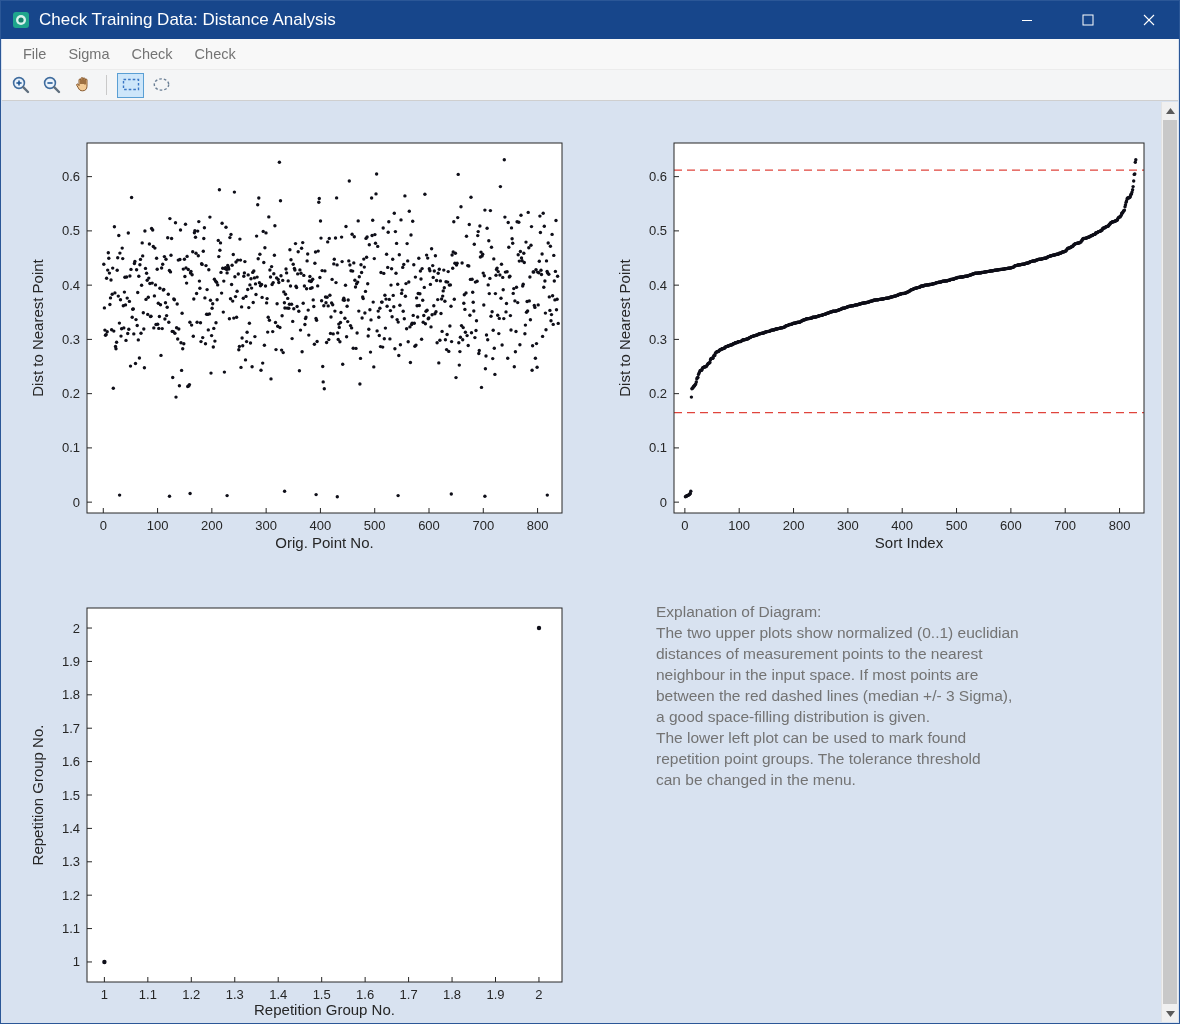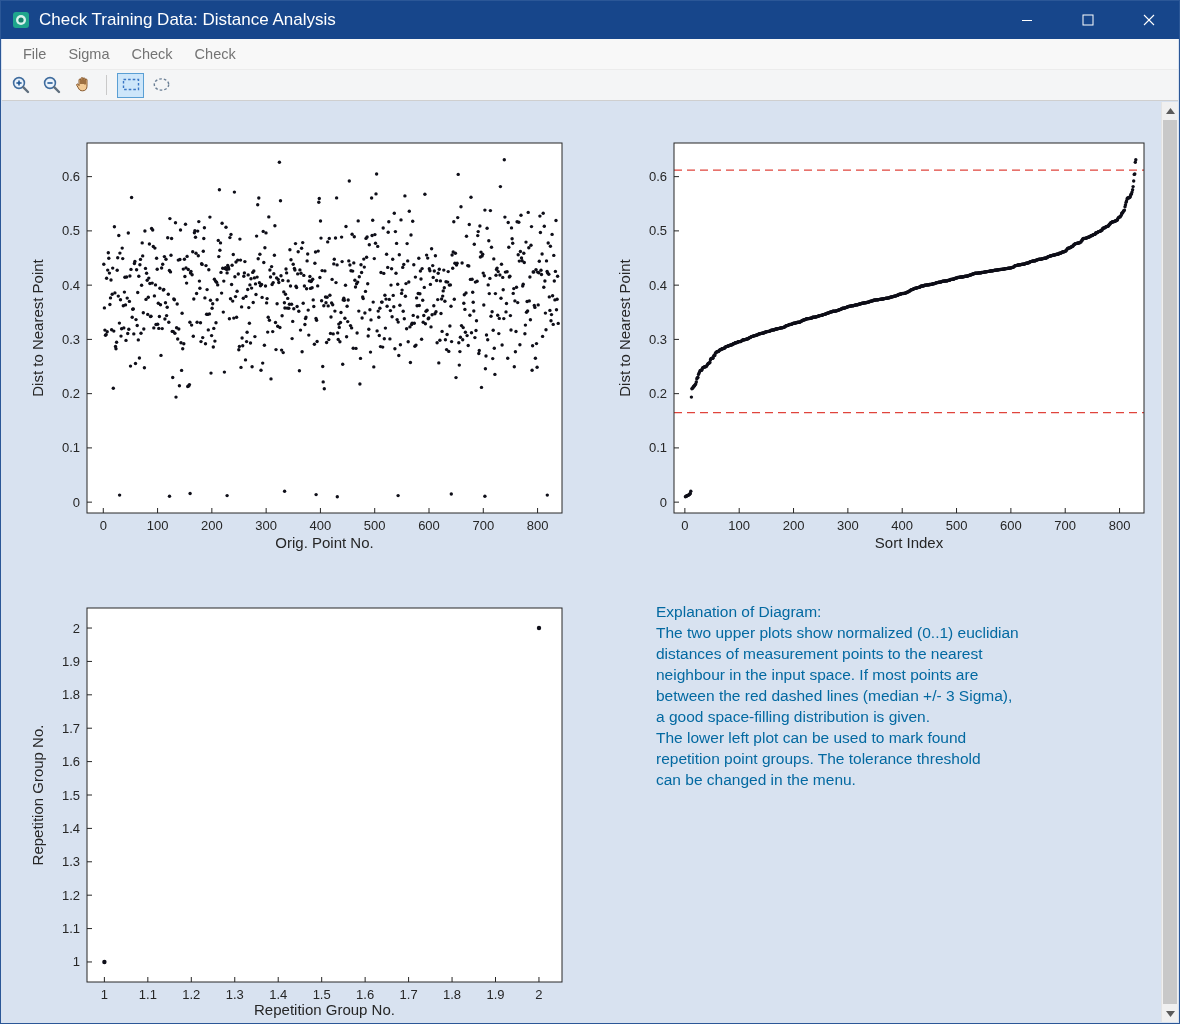--- a/index.html
+++ b/index.html
@@ -19,21 +19,21 @@
   .menubar{position:absolute;left:1px;top:38px;right:1px;height:31px;background:var(--menubar-bg,#f8f8f8);display:flex;align-items:center;padding-left:10px;box-sizing:border-box;border-bottom:1px solid #ececec;}
   .menuitem{padding:0 11px;font-size:14.5px;color:#737373;}
   
   .toolbar{position:absolute;left:1px;top:69px;right:1px;height:31px;background:var(--toolbar-bg,#f4f5f6);border-bottom:1px solid #cfcfcf;display:flex;align-items:center;padding-left:5px;box-sizing:border-box;gap:4px;}
   .tbtn{width:27px;height:25px;display:flex;align-items:center;justify-content:center;background:transparent;border:1px solid transparent;padding:0;}
   .tbtn.active{background:var(--toolbar-active-bg,#cde6fa);border:1px solid var(--toolbar-active-border,#5a9fd4);}
   .tsep{width:1px;height:20px;background:#c9c9c9;margin:0 6px;}
   
   .content{position:absolute;left:1px;top:100px;right:1px;bottom:1px;background:var(--content-bg,#d8e2f0);}
   .chart{position:absolute;}
-  .explain{position:absolute;left:654px;top:500px;width:480px;font-size:15.5px;line-height:21px;color:#0369a1;white-space:pre-line;}
+  .explain{position:absolute;left:654px;top:500px;width:480px;font-size:15.5px;line-height:21px;color:#737373;white-space:pre-line;}
   
   .scrollbar{position:absolute;top:101px;right:1px;bottom:1px;width:17px;background:#f0f0f0;border-left:1px solid #e3e3e3;box-sizing:border-box;}
   .sb-arrow{position:absolute;left:0;right:0;height:17px;display:flex;align-items:center;justify-content:center;background:#f0f0f0;}
   .sb-arrow.up{top:0;}
   .sb-arrow.down{bottom:0;}
   .sb-thumb{position:absolute;left:1px;right:1px;top:18px;bottom:18px;background:#c8c8c8;}
 </style>
 </head>
 <body>
 

